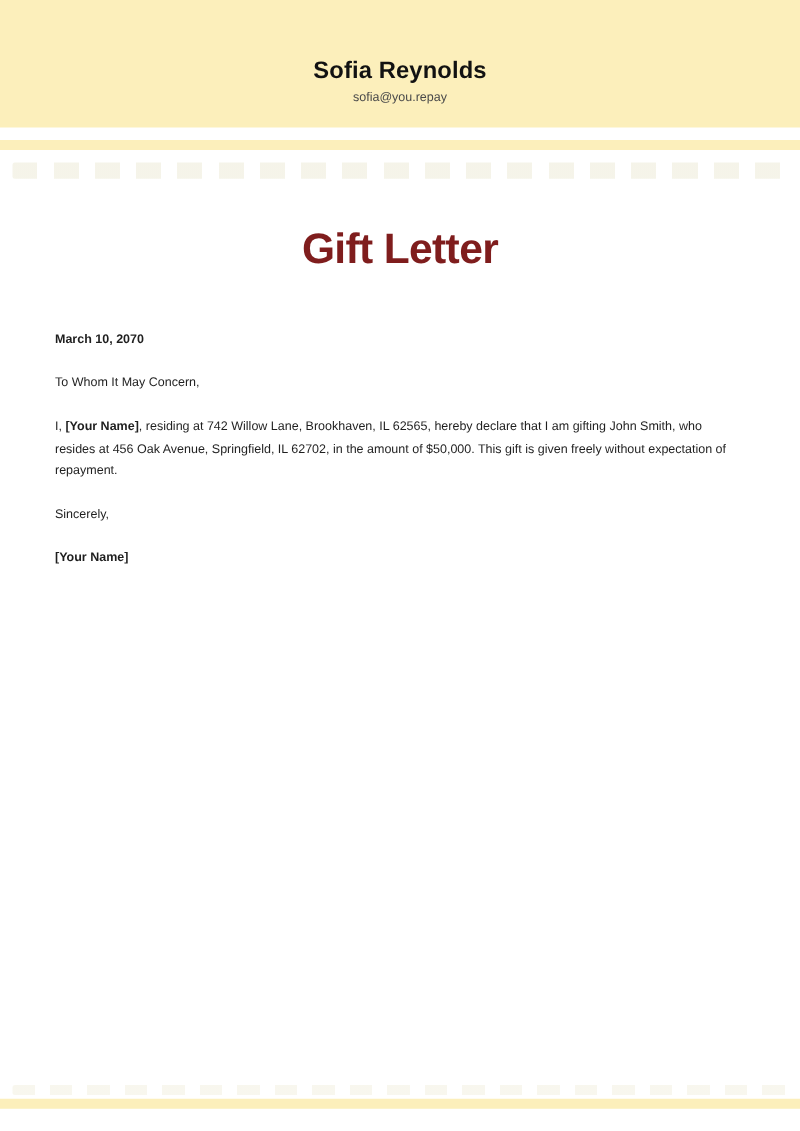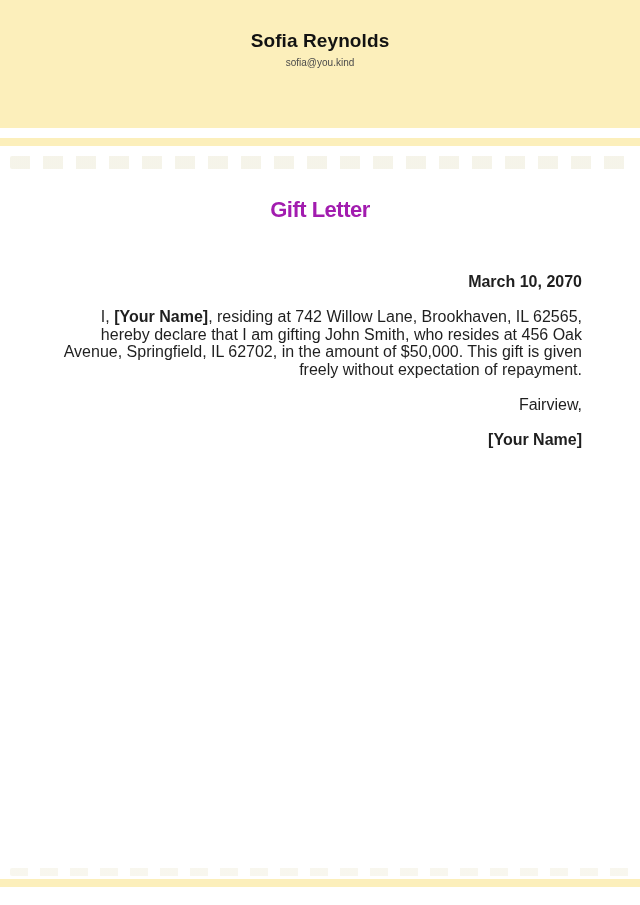--- a/index.html
+++ b/index.html
@@ -9,24 +9,24 @@
     position: relative;
     background: #ffffff;
     font-family: "Liberation Sans", sans-serif;
     color: #1f1f1f;
     overflow: hidden;
   }
 
   
   .header {
     background: #FCEFBB;
-    height: 128px;
+    height: 102px;
     text-align: center;
     box-sizing: border-box;
-    padding-top: 30px;
+    padding-top: 46px;
   }
   .author-name {
     font-size: 19px;
     font-weight: 700;
     color: #121212;
     letter-spacing: 0.1px;
     line-height: 22px;
   }
   .author-email {
     font-size: 10px;
@@ -68,66 +68,66 @@
     margin: 0;
     background: repeating-linear-gradient(
       90deg,
       rgba(245, 243, 231, 0.7) 0px, rgba(245, 243, 231, 0.7) 18px,
       rgba(255, 255, 255, 0) 18px, rgba(255, 255, 255, 0) 30px
     );
   }
 
   
   .doc-title {
-    font-size: 22px;
+    font-size: 34px;
     font-weight: 700;
-    color: #a21caf;
+    color: #7f1d1d;
     text-align: center;
     letter-spacing: -0.5px;
-    margin-top: 20px;
+    margin-top: 36px;
     line-height: 41px;
   }
 
   
   .content {
-    padding: 0 58px;
-    font-size: 16px;
+    padding: 0 44px;
+    font-size: 10px;
     line-height: 17.5px;
-    text-align: right;
   }
   .content p { margin: 0 0 17.5px; }
   .date-line {
     margin-top: 43px !important;
     font-weight: 700;
   }
   .bold { font-weight: 700; }
   .signature-block span { display: block; font-weight: 700; }
 </style>
 </head>
 <body>
 
 <div class="header">
   <div class="author-name">Sofia Reynolds</div>
-  <div class="author-email">sofia@you.kind</div>
+  <div class="author-email">sofia@you.repay</div>
 </div>
 
 <div class="stripe top"></div>
 
 <div class="watermark-row"></div>
 
 <div class="doc-title">Gift Letter</div>
 
 <div class="content">
   <p class="date-line">March 10, 2070</p>
 
+  <p>To Whom It May Concern,</p>
 
   <p><span>I, </span><span class="bold">[Your Name]</span><span>, residing at 742 Willow Lane, Brookhaven, IL 62565, hereby declare that I am gifting John Smith, who resides at 456 Oak Avenue, Springfield, IL 62702, in the amount of $50,000. This gift is given freely without expectation of repayment.</span></p>
 
 
-  <p>Fairview,</p>
+  <p>Sincerely,</p>
 
   <p class="signature-block">
     <span>[Your Name]</span>
   </p>
 </div>
 
 <div class="watermark-row bottom"></div>
 
 <div class="stripe bottom"></div>
 

